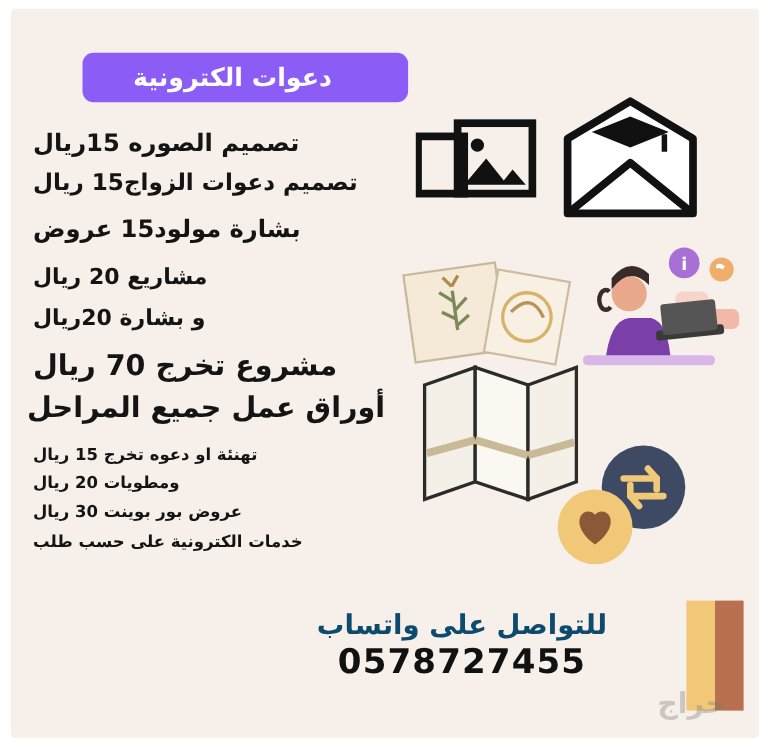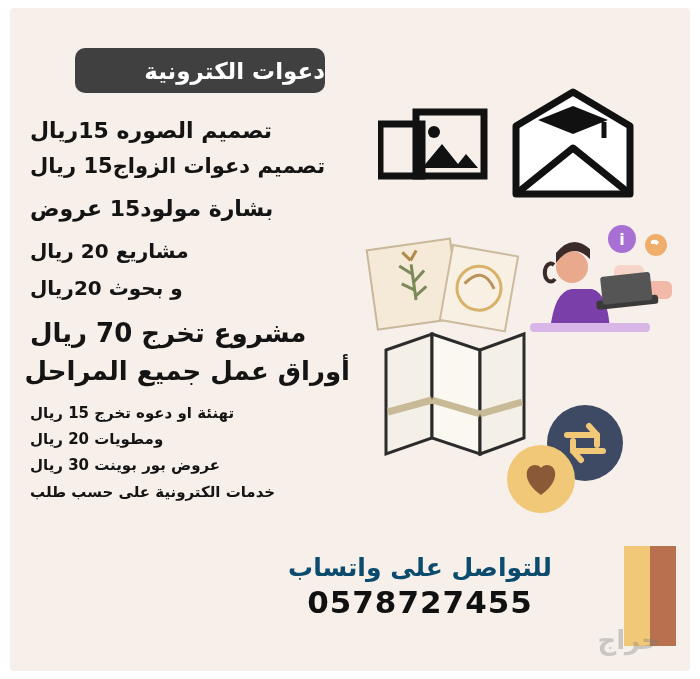--- a/index.html
+++ b/index.html
@@ -24,25 +24,26 @@
     background: #f7f0ea;
     border-radius: 4px;
   }
   
   .title-pill {
     position: absolute;
     left: 65px;
     top: 40px;
     width: 250px;
     height: 45px;
-    background: #404040;
+    background: #8b5cf6;
     border-radius: 10px;
     display: flex;
     align-items: center;
-    justify-content: flex-end;
+    justify-content: flex-start;
+    padding-left: 46px;
   }
   .title-pill span {
     color: #ffffff;
     font-size: 23px;
     font-weight: bold;
     direction: rtl;
     letter-spacing: 0px;
   }
   
   .lines {
@@ -134,21 +135,21 @@
 
     <div class="title-pill">
       <span>دعوات الكترونية</span>
     </div>
 
     <div class="lines">
       <div class="ln s22">تصميم الصوره 15ريال</div>
       <div class="ln s21">تصميم دعوات الزواج15 ريال</div>
       <div class="ln s22 gap-top">بشارة مولود15 عروض</div>
       <div class="ln s24 gap-top">مشاريع 20 ريال</div>
-      <div class="ln s24">و بحوث 20ريال</div>
+      <div class="ln s24">و بشارة 20ريال</div>
       <div class="ln s26 gap-top">مشروع تخرج 70 ريال</div>
       <div class="ln s26">أوراق عمل جميع المراحل</div>
       <div class="ln s15 gap-top">تهنئة او دعوه تخرج 15 ريال</div>
       <div class="ln s15">ومطويات 20 ريال</div>
       <div class="ln s15">عروض بور بوينت 30 ريال</div>
       <div class="ln s15">خدمات الكترونية على حسب طلب</div>
     </div>
 
     <div class="art" id="photos">
       <svg viewBox="0 0 110 90" width="110" height="90">

